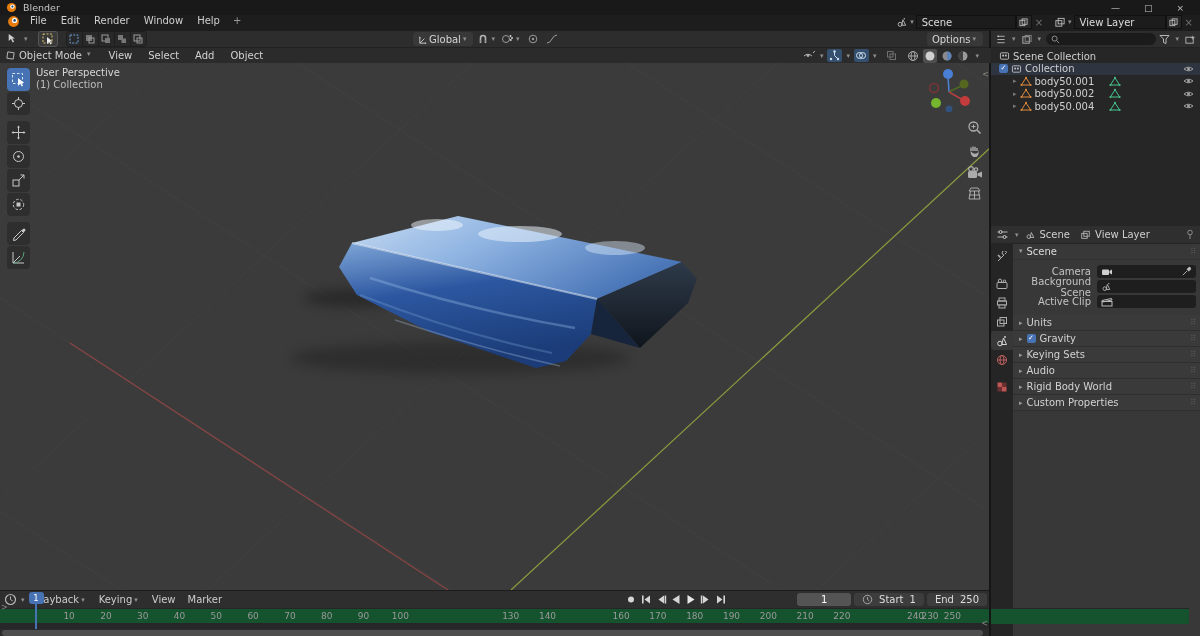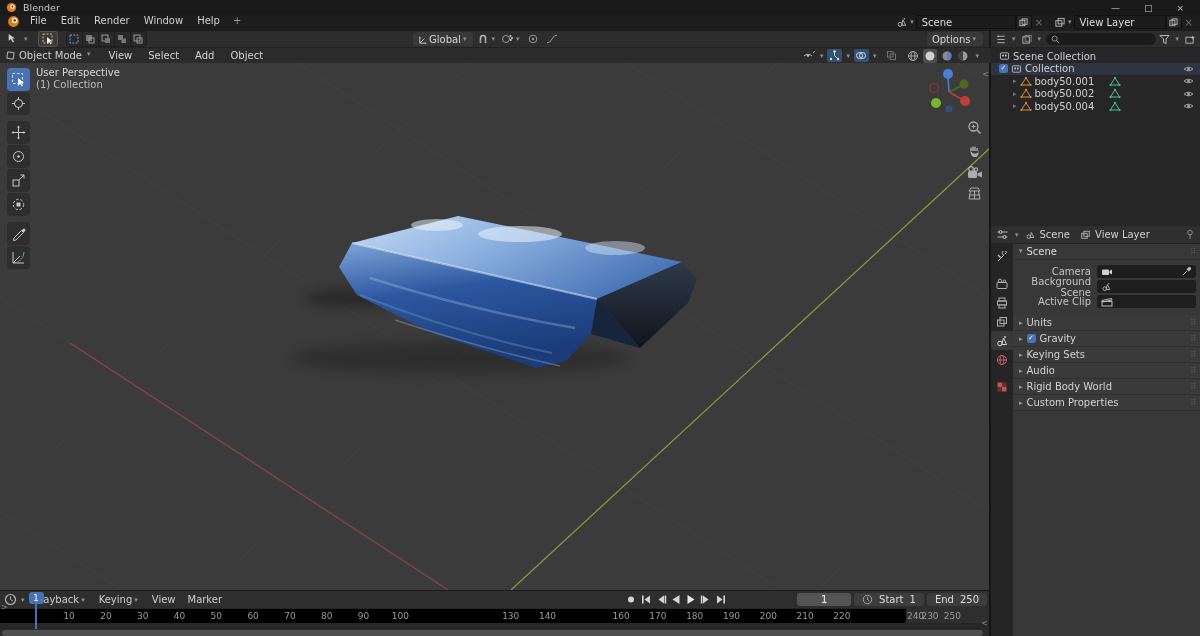--- a/index.html
+++ b/index.html
@@ -73,21 +73,21 @@
   .vtool.gap{margin-top:5px}
   .navicons{position:absolute;right:8px;top:72px;display:flex;flex-direction:column;gap:8px;z-index:5;opacity:.85}
   
   .timeline{left:0;top:590px;width:991px;height:46px;background:#2e2e2e;border-top:1px solid #1c1c1c;box-sizing:border-box}
   .tlheader{height:17px;display:flex;align-items:center;padding:0 4px;gap:2px}
   .tmenu{display:flex;align-items:center;padding:0 6px;color:#cdcdcd}
   .transport{display:flex;gap:3px;margin-left:auto;margin-right:260px}
   .tlfields{position:absolute;right:4px;top:2px;display:flex;gap:3px;align-items:center}
   .ffld{background:#3d3d3d;border-radius:3px;height:13px;display:flex;align-items:center;justify-content:center;padding:0 8px;color:#dedede;gap:6px}
   .ffld.cur{background:#545454;width:38px;color:#fff}
-  .ruler{position:absolute;left:0;top:17px;width:906px;height:15px;background:#000000;border-top:1px solid #262626}
+  .ruler{position:absolute;left:0;top:17px;width:1189px;height:15px;background:#14532d;border-top:1px solid #262626}
   .tick{position:absolute;top:2px;transform:translateX(-50%);color:#9a9a9a;font-size:9px}
   .track{position:absolute;left:0;top:32px;width:991px;height:6px;background:#27272a}
   .tlscroll{position:absolute;left:0;top:38px;width:991px;height:8px;background:#2b2b2b}
   .tlbar{position:absolute;left:2px;top:1px;width:981px;height:6px;background:#4e4e4e;border-radius:3px}
   .playhead{position:absolute;top:1px;width:15px;height:12px;background:#4772b3;border-radius:3px;color:#fff;font-size:8.5px;text-align:center;line-height:12px;z-index:3}
   .phline{position:absolute;top:13px;width:2px;height:25px;background:#4772b3;z-index:2}
   .divider-v{left:989px;top:31px;width:2px;height:605px;background:#161616}
 </style>
 </head>
 <body>

